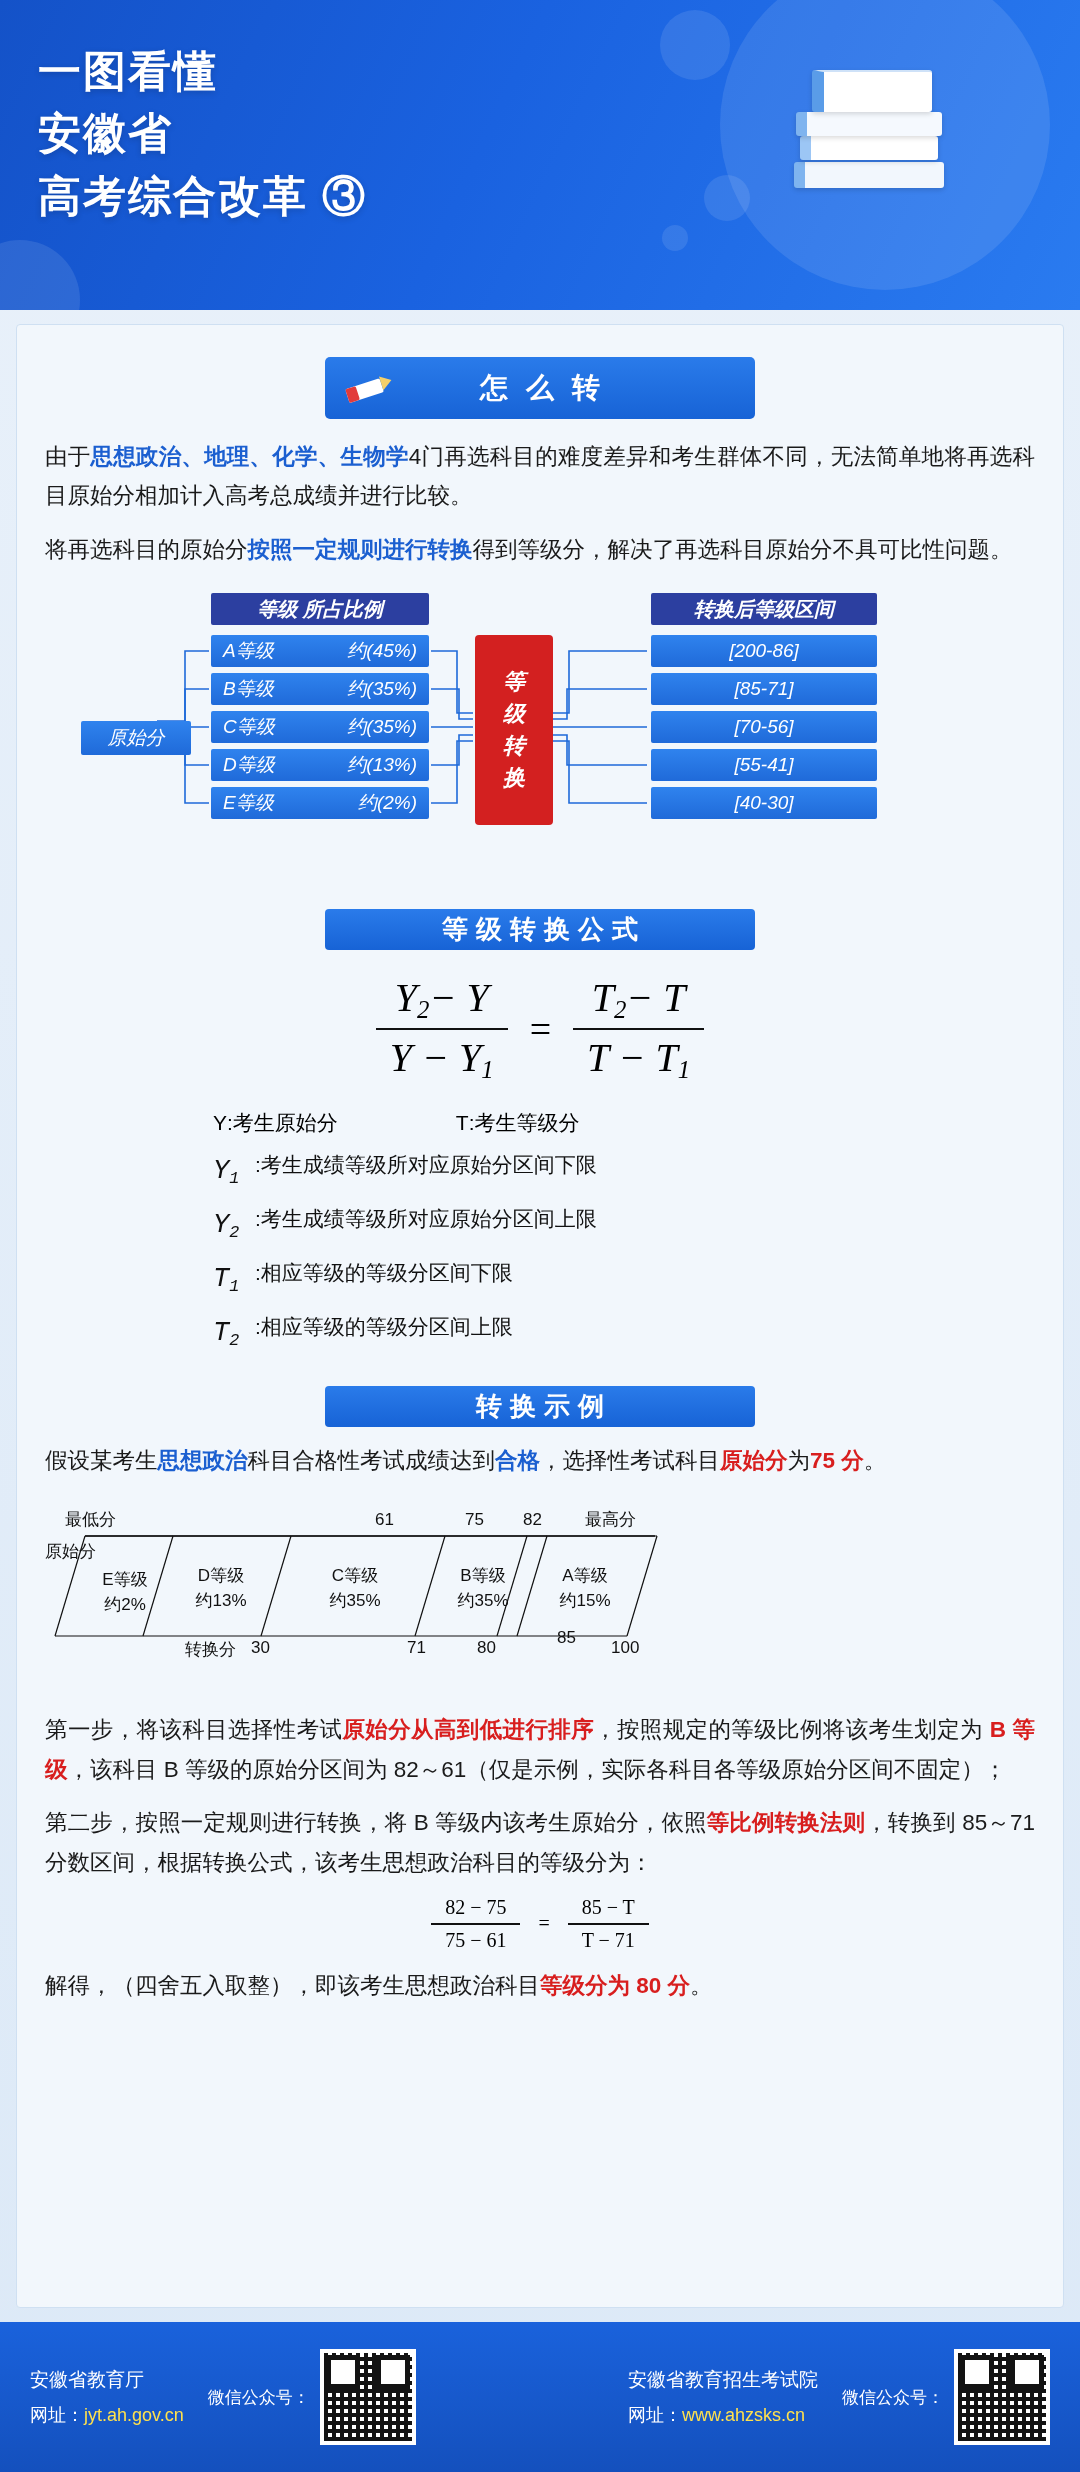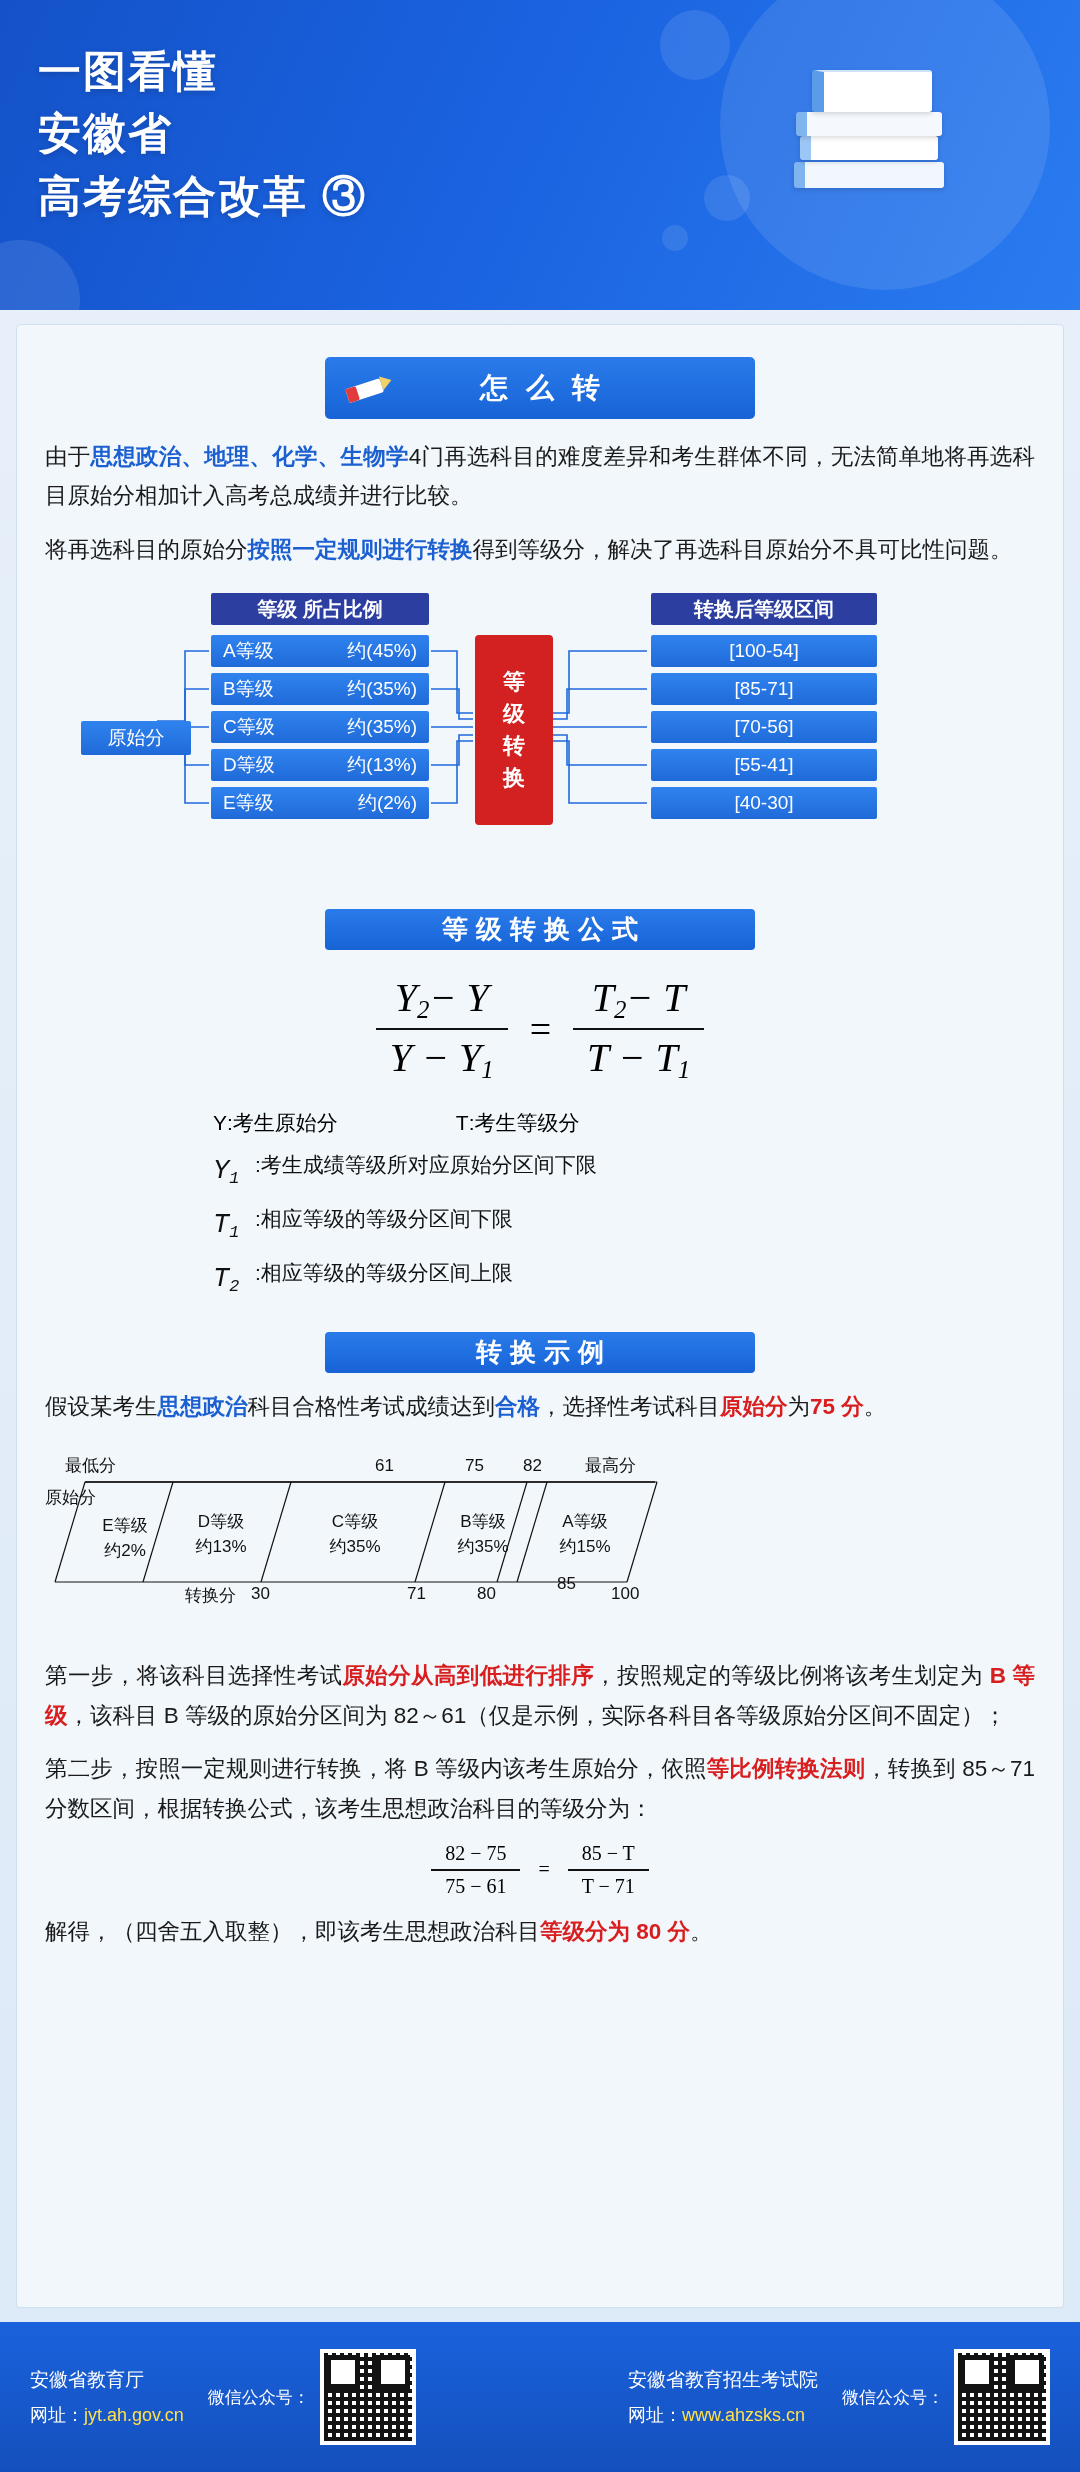--- a/index.html
+++ b/index.html
@@ -110,20 +110,21 @@
     text-align: justify;
   }
   .hl-blue { color: #1b5fd0; font-weight: bold; }
   .hl-red { color: #d81e1e; font-weight: bold; }
 
   
   .diagram {
     position: relative;
     height: 300px;
     margin: 24px 0 4px 0;
+    font-style: italic;
   }
   .dg-head {
     position: absolute;
     background: #2c3fa0;
     color: #fff;
     font-size: 20px;
     font-weight: bold;
     text-align: center;
     border-radius: 2px;
     line-height: 32px;
@@ -398,21 +399,21 @@
       </div>
       <div class="grade-row" style="top:156px">
         <span>D等级</span>
         <span>约(13%)</span>
       </div>
       <div class="grade-row" style="top:194px">
         <span>E等级</span>
         <span>约(2%)</span>
       </div>
 
-      <div class="range-row" style="top:42px">[100-54]</div>
+      <div class="range-row" style="top:42px">[200-86]</div>
       <div class="range-row" style="top:80px">[85-71]</div>
       <div class="range-row" style="top:118px">[70-56]</div>
       <div class="range-row" style="top:156px">[55-41]</div>
       <div class="range-row" style="top:194px">[40-30]</div>
     </div>
 
     <div class="blue-banner">等级转换公式</div>
 
     <div class="formula-main">
       <span class="frac">
@@ -434,20 +435,24 @@
         </span>
         <span class="gap"></span>
         <span class="item">
           <span class="sym">T</span>
           <span>:考生等级分</span>
         </span>
       </div>
       <div class="legend-row">
         <span class="sym"><span>Y</span><span class="sub">1</span></span>
         <span>:考生成绩等级所对应原始分区间下限</span>
+      </div>
+      <div class="legend-row">
+        <span class="sym"><span>Y</span><span class="sub">2</span></span>
+        <span>:考生成绩等级所对应原始分区间上限</span>
       </div>
       <div class="legend-row">
         <span class="sym"><span>T</span><span class="sub">1</span></span>
         <span>:相应等级的等级分区间下限</span>
       </div>
       <div class="legend-row">
         <span class="sym"><span>T</span><span class="sub">2</span></span>
         <span>:相应等级的等级分区间上限</span>
       </div>
     </div>

